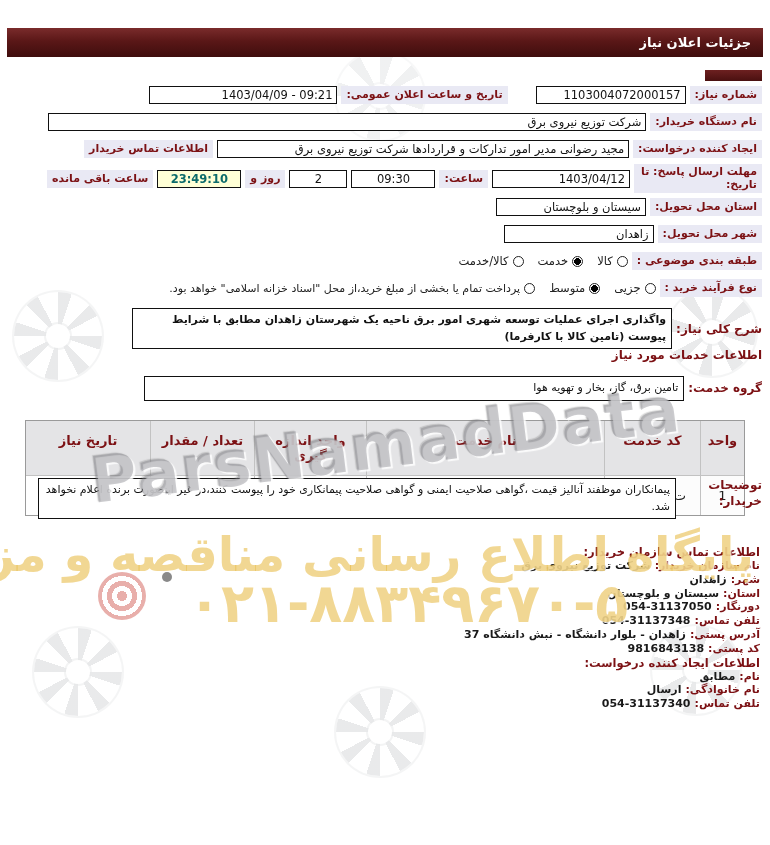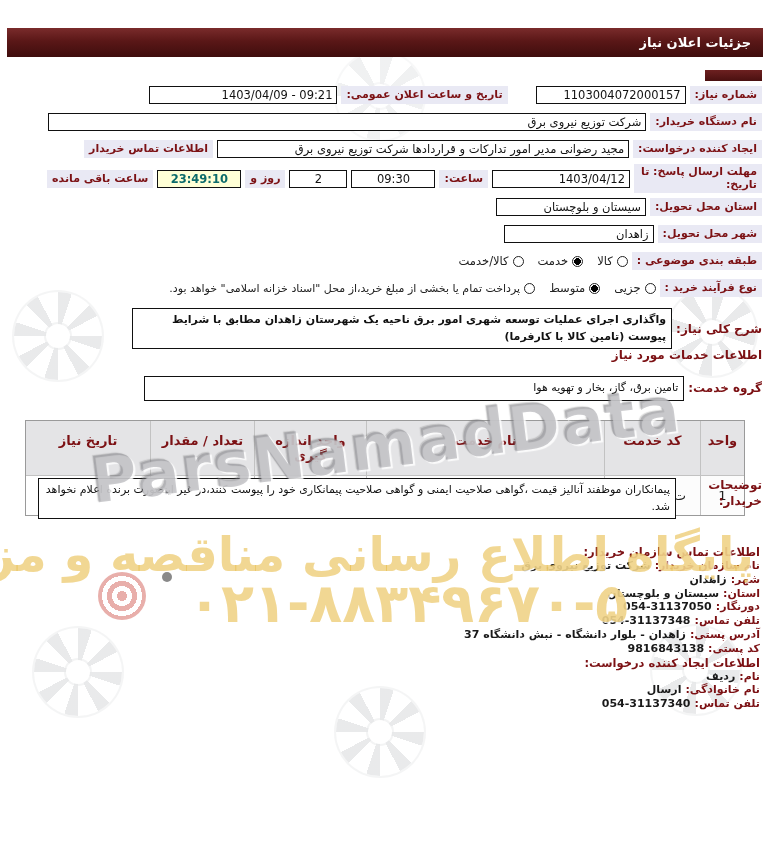--- a/index.html
+++ b/index.html
@@ -221,21 +221,21 @@
     </div>
     <div class="c-line">
       <span class="c-lbl">کد پستی:</span>
       <span class="c-val">9816843138</span>
     </div>
 
     <div class="c-sec">اطلاعات ایجاد کننده درخواست:</div>
 
     <div class="c-line">
       <span class="c-lbl">نام:</span>
-      <span class="c-val">ردیف</span>
+      <span class="c-val">مطابق</span>
     </div>
     <div class="c-line">
       <span class="c-lbl">نام خانوادگی:</span>
       <span class="c-val">ارسال</span>
     </div>
     <div class="c-line">
       <span class="c-lbl">تلفن تماس:</span>
       <span class="c-val">054-31137340</span>
     </div>
   </div>

